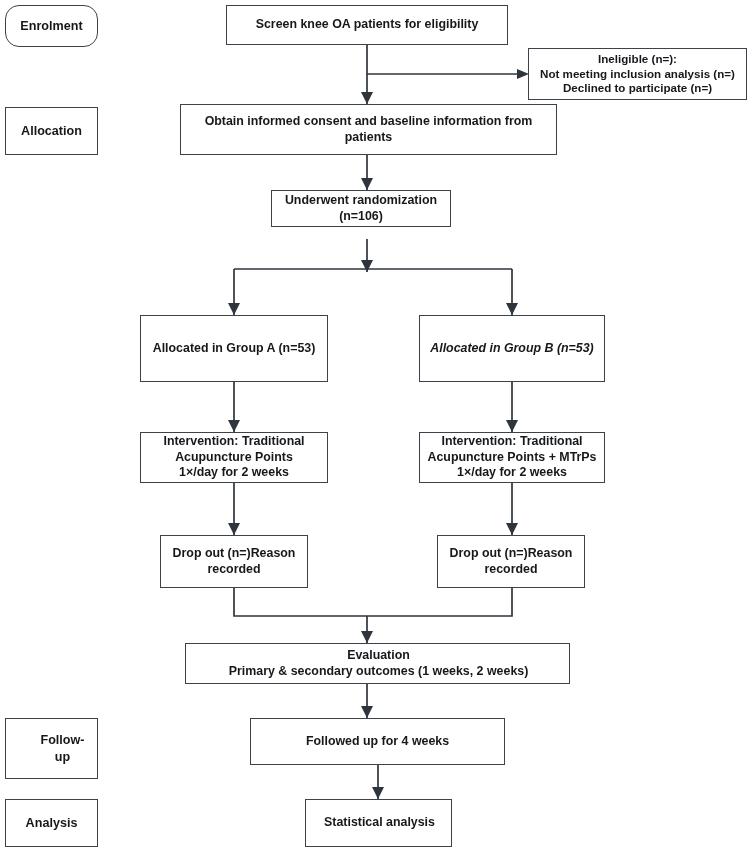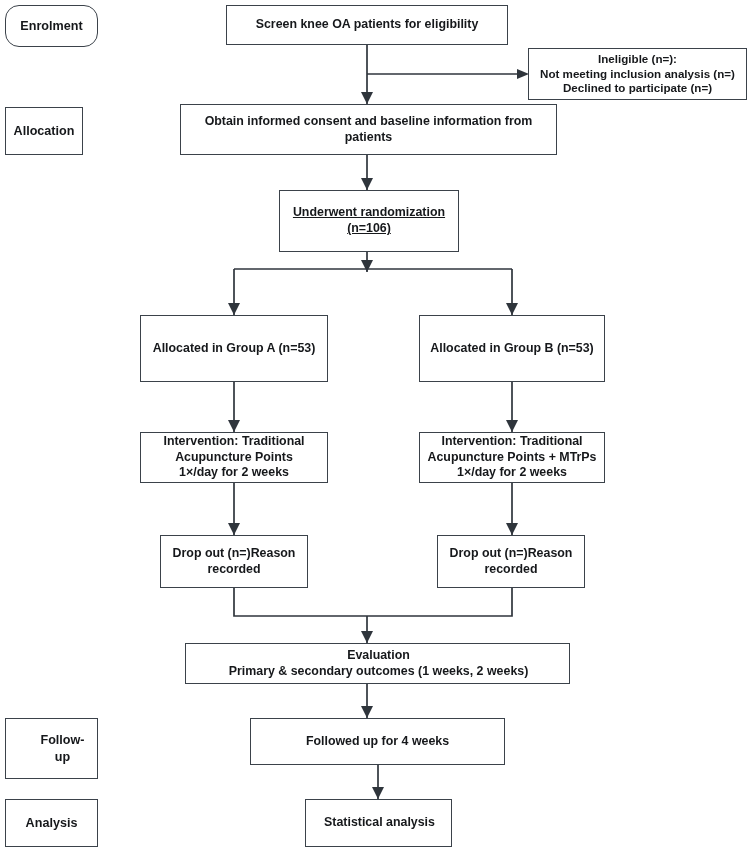--- a/index.html
+++ b/index.html
@@ -99,40 +99,40 @@
 
     <line x1="367" y1="684" x2="367" y2="718"></line>
     <polygon points="367,718 361,706 373,706"></polygon>
 
     <line x1="378" y1="765" x2="378" y2="799"></line>
     <polygon points="378,799 372,787 384,787"></polygon>
   </svg>
 
   <div class="box thin stage-label" style="left:5px; top:5px; width:93px; height:42px;border-radius:14px;">Enrolment</div>
 
-  <div class="box thin stage-label" style="left:5px; top:107px; width:78px; height:48px;">Allocation</div>
+  <div class="box thin stage-label" style="left:5px; top:107px; width:93px; height:48px;">Allocation</div>
 
   <div class="box thin stage-label" style="left:5px; top:718px; width:93px; height:61px;padding-left:28px;">Follow-up</div>
 
   <div class="box thin stage-label" style="left:5px; top:799px; width:93px; height:48px;">Analysis</div>
 
   <div class="box" style="left:226px; top:5px; width:282px; height:40px;">Screen knee OA patients for eligibility</div>
 
   <div class="box" style="left:528px; top:48px; width:219px; height:52px; font-size:11.6px;">Ineligible (n=):
 Not meeting inclusion analysis (n=)
 Declined to participate (n=)</div>
 
   <div class="box" style="left:180px; top:104px; width:377px; height:51px;">Obtain informed consent and baseline information from patients</div>
 
-  <div class="box" style="left:279px; top:190px; width:180px; height:62px;text-decoration:underline;">Underwent randomization
+  <div class="box" style="left:271px; top:190px; width:180px; height:37px;">Underwent randomization
 (n=106)</div>
 
   <div class="box" style="left:140px; top:315px; width:188px; height:67px;">Allocated in Group A (n=53)</div>
 
-  <div class="box" style="left:419px; top:315px; width:186px; height:67px;">Allocated in Group B (n=53)</div>
+  <div class="box" style="left:419px; top:315px; width:186px; height:67px;font-style:italic;">Allocated in Group B (n=53)</div>
 
   <div class="box" style="left:140px; top:432px; width:188px; height:51px;">Intervention: Traditional
 Acupuncture Points
 1×/day for 2 weeks</div>
 
   <div class="box" style="left:419px; top:432px; width:186px; height:51px;">Intervention: Traditional
 Acupuncture Points + MTrPs
 1×/day for 2 weeks</div>
 
   <div class="box" style="left:160px; top:535px; width:148px; height:53px;">Drop out (n=)Reason

